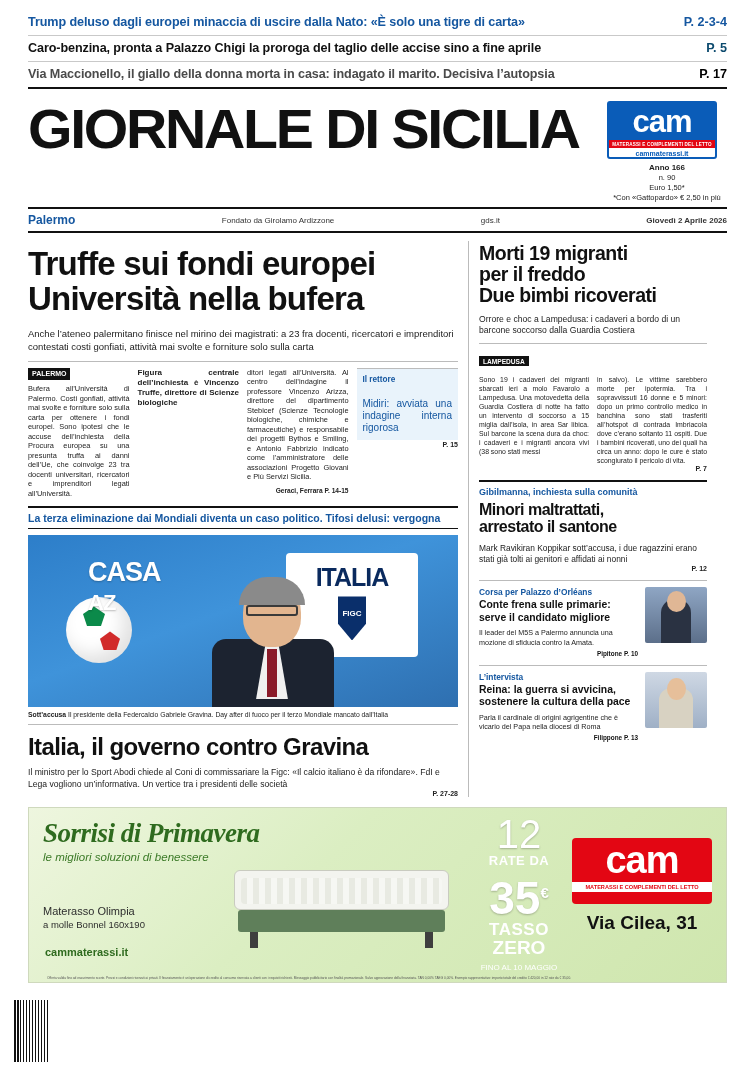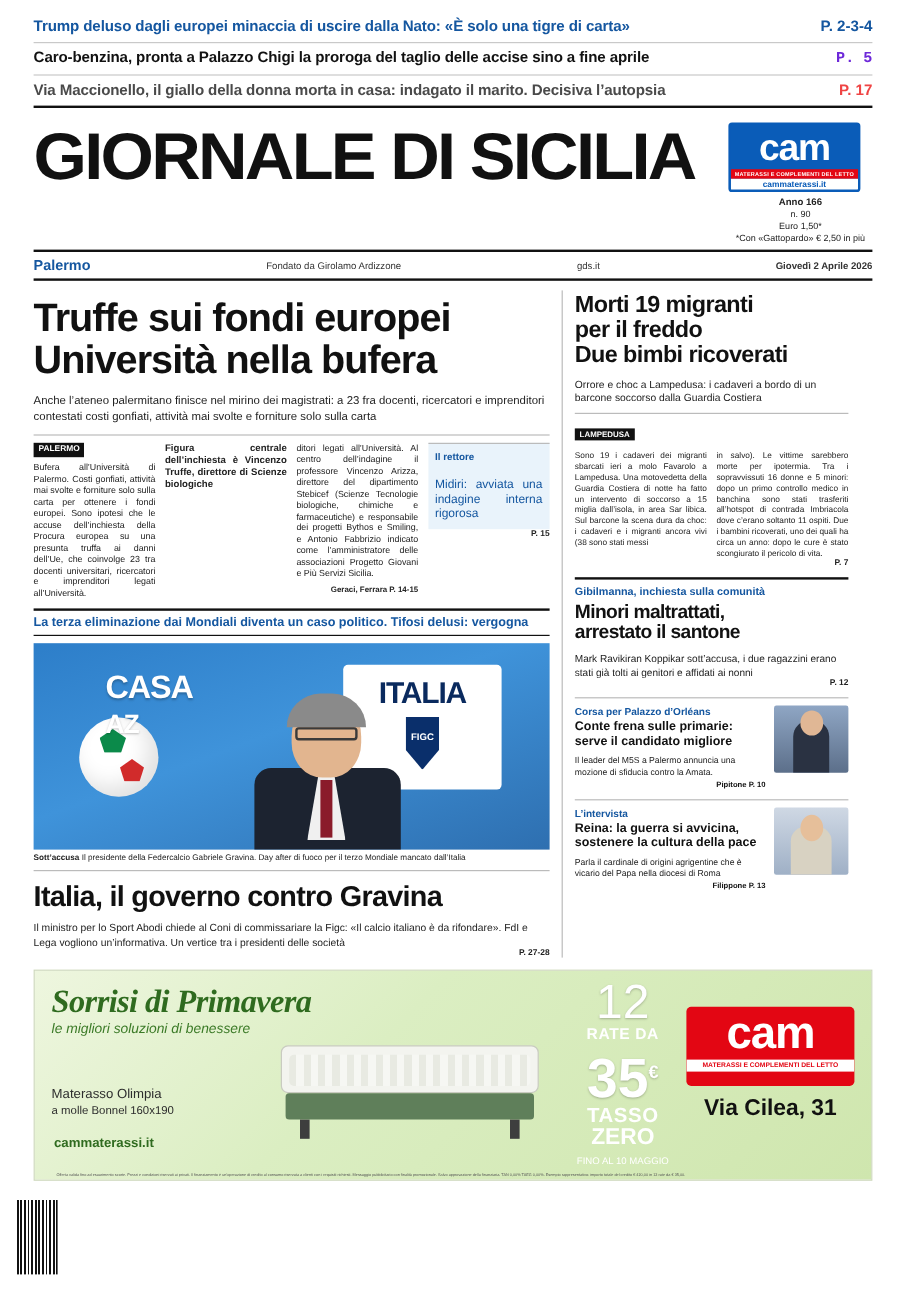--- a/index.html
+++ b/index.html
@@ -20,22 +20,22 @@
     border-bottom:1px solid #c9c9c9;
     padding:5px 0 6px 0;
   }
   .strap-row:last-child { border-bottom:2px solid #111; }
   .strap-text { font-weight:bold; font-size:12.6px; letter-spacing:-0.1px; }
   .strap-1 .strap-text { color:#1557a0; }
   .strap-2 .strap-text { color:#111; }
   .strap-3 .strap-text { color:#4a4a4a; }
   .strap-page { font-weight:bold; font-size:12.6px; margin-left:12px; white-space:nowrap; }
   .strap-1 .strap-page { color:#1557a0; }
-  .strap-2 .strap-page { color:#6d28d9;font-family:Liberation Mono, monospace; }
-  .strap-3 .strap-page { color:#ef4444; }
+  .strap-2 .strap-page { color:#0c4a6e; }
+  .strap-3 .strap-page { color:#000000; }
 
   
   .masthead { padding:6px 28px 0 28px; display:flex; align-items:flex-start; justify-content:space-between; }
   .logo {
     font-family:"Liberation Sans", sans-serif;
     font-weight:bold;
     font-size:55px;
     letter-spacing:-2.2px;
     line-height:1.02;
     color:#111;

